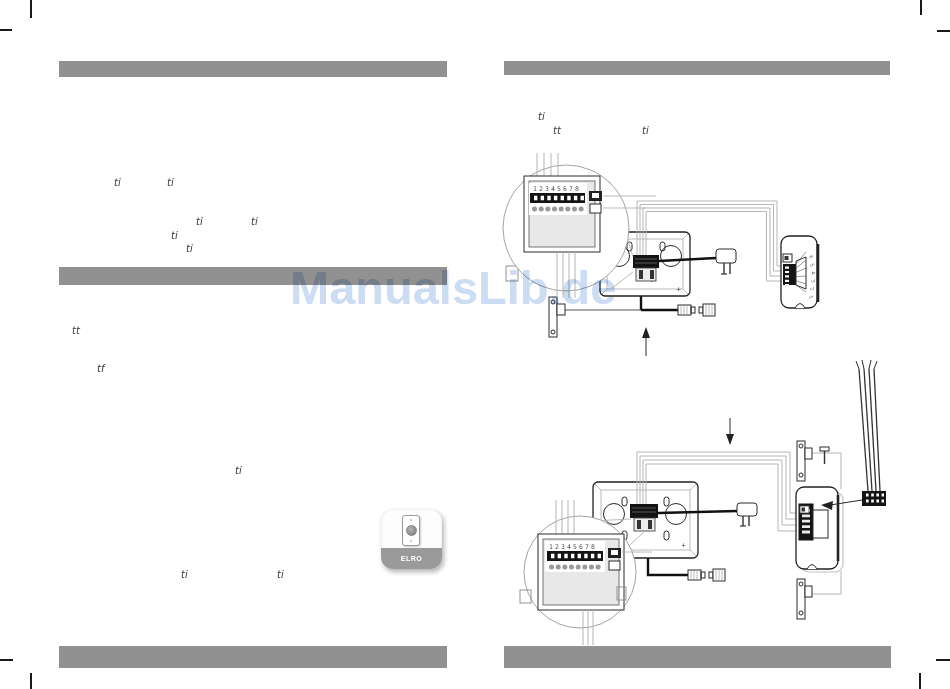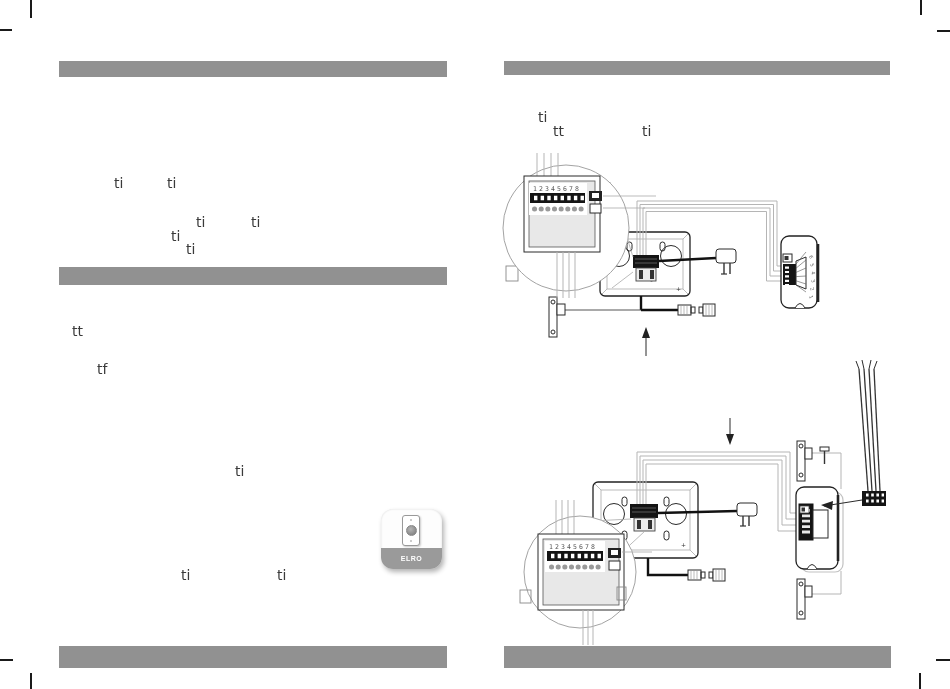--- a/index.html
+++ b/index.html
@@ -1,20 +1,20 @@
 <!DOCTYPE html>
 <html><head>
 <meta charset="utf-8">
 <style>
   html,body{margin:0;padding:0;background:#fff;}
   #page{position:relative;width:950px;height:689px;background:#ffffff;overflow:hidden;
         font-family:"DejaVu Sans",sans-serif;}
   .bar{position:absolute;background:#919191;}
   .crop{position:absolute;background:#1a1a1a;}
-  .frag{position:absolute;font-size:14px;color:#3a3a3a;line-height:10px;white-space:pre;}
+  .frag{position:absolute;font-size:10px;color:#3a3a3a;line-height:10px;white-space:pre;font-style:italic;}
   #watermark{position:absolute;left:290px;top:260px;
      font:bold 47px "Liberation Sans",sans-serif;color:#c8daf3;letter-spacing:0px;
      mix-blend-mode:multiply;opacity:.95;pointer-events:none;}
   
   #device{position:absolute;left:381px;top:509px;width:61px;height:60px;border-radius:12px;
      background:#fdfdfd;box-shadow:2px 3px 5px rgba(0,0,0,.30), inset 0 0 2px #d8d8d8;overflow:hidden;}
   #device .band{position:absolute;bottom:0;left:0;right:0;height:21px;background:#9a9a9a;color:#fff;
      text-align:center;font:bold 7px "Liberation Sans",sans-serif;line-height:21px;letter-spacing:.5px;}
   #device .plate{position:absolute;left:21px;top:6px;width:16px;height:29px;border:1px solid #999;
      border-radius:3px;background:#fff;box-shadow:1px 1px 2px rgba(0,0,0,.2);}
@@ -348,13 +348,14 @@
           <rect x="862" y="491" width="24" height="15" fill="#141414"></rect>
           <line x1="866" y1="495" x2="884" y2="495" stroke="#fff" stroke-width="3.2" stroke-dasharray="2.6,2.6"></line>
           <line x1="866" y1="501" x2="884" y2="501" stroke="#fff" stroke-width="3.2" stroke-dasharray="2.6,2.6"></line>
           <line x1="862" y1="500" x2="824" y2="506" class="thin"></line>
           <polygon points="833,501 832,510 821,505" fill="#222"></polygon>
         </g>
       </g>
     </g>
   </svg>
 
+  <div id="watermark">ManualsLib.de</div>
 </div>
 
 </body></html>

